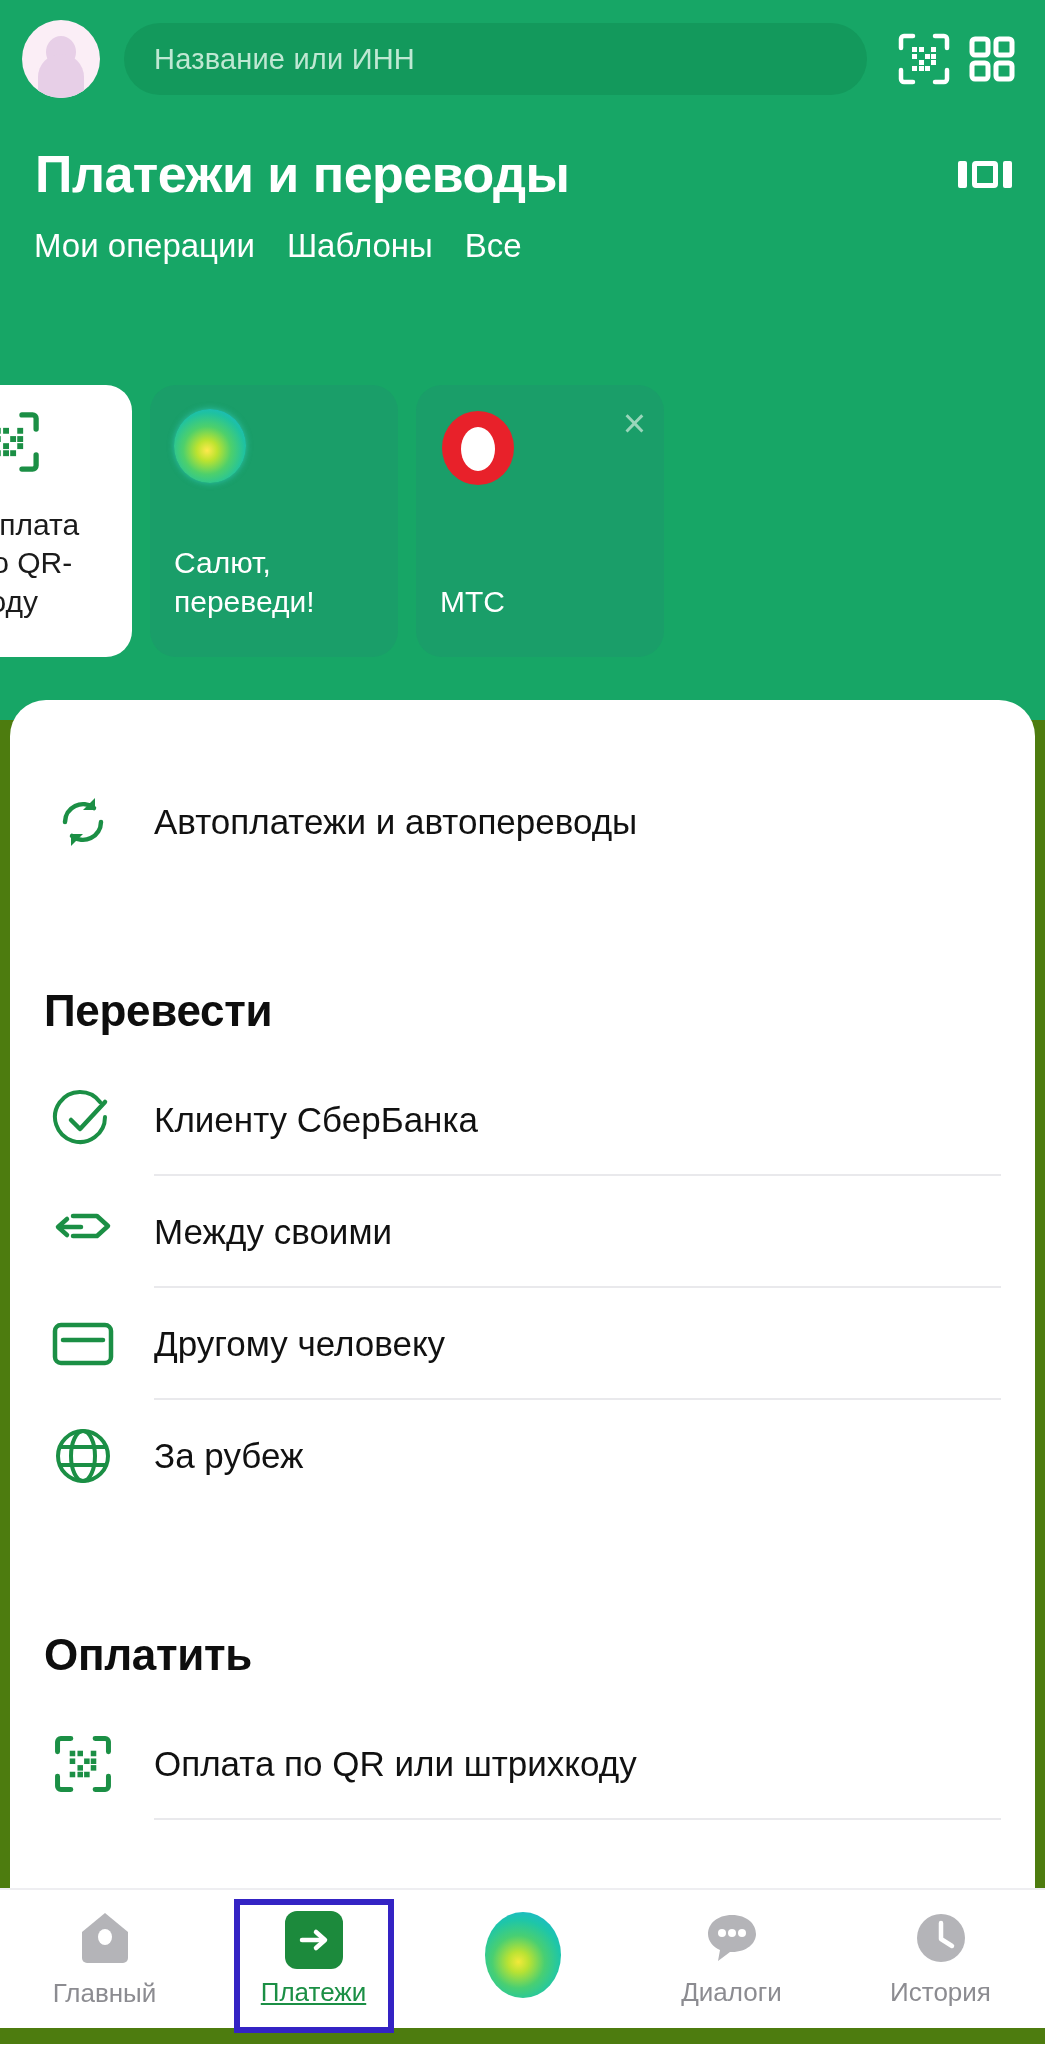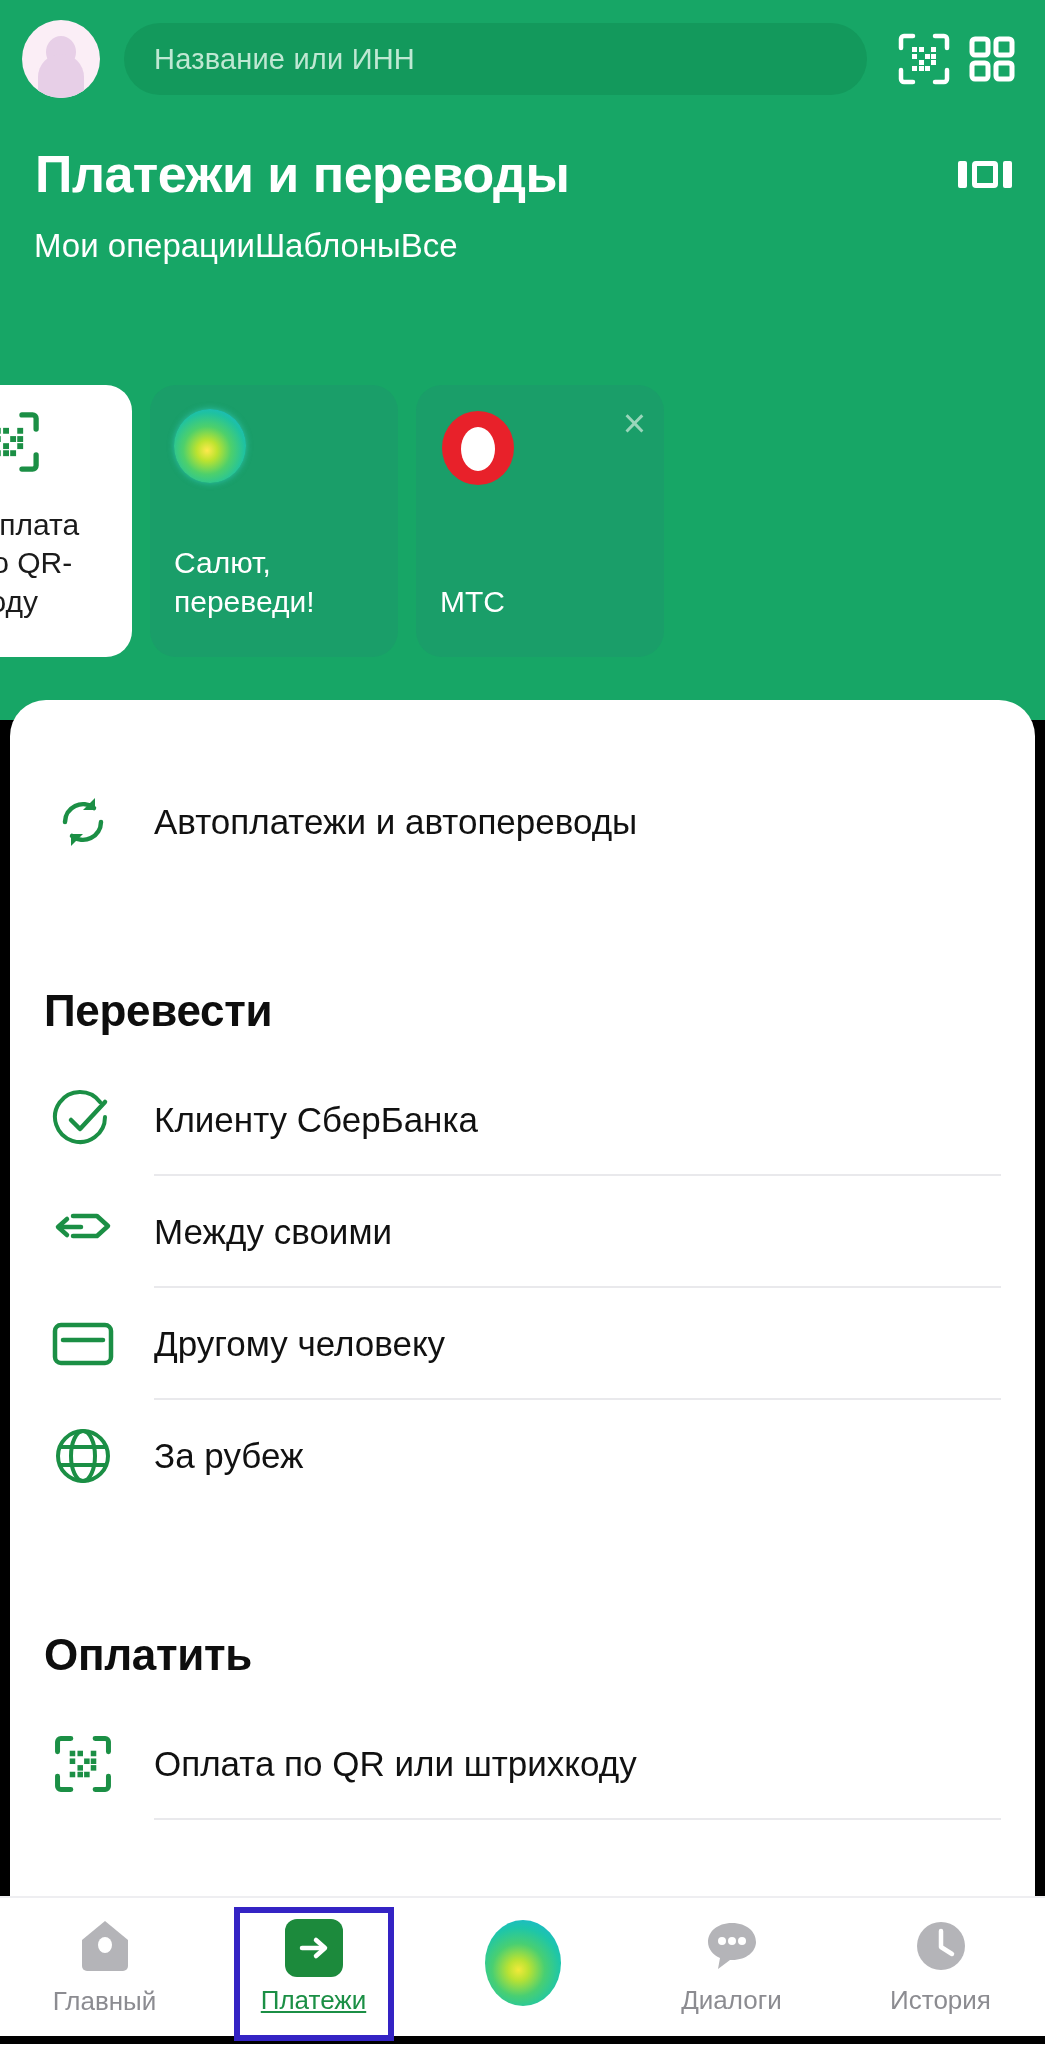--- a/index.html
+++ b/index.html
@@ -7,21 +7,21 @@
     width: 1045px;
     height: 2048px;
     background: #ffffff;
     font-family: "Liberation Sans", sans-serif;
     overflow: hidden;
   }
   .screen {
     position: relative;
     width: 1045px;
     height: 2044px;
-    background: #000000;
+    background: #4d7c0f;
     overflow: hidden;
   }
 
   
   .green-area {
     position: absolute;
     left: 0; top: 0;
     width: 1045px;
     height: 720px;
     background: #17a666;
@@ -121,20 +121,21 @@
 
   
   .tabs {
     position: absolute;
     left: 0; top: 215px;
     width: 1045px;
     height: 62px;
     display: flex;
     align-items: center;
     padding: 0 34px;
+    gap: 32px;
   }
   .tab {
     color: #ffffff;
     font-size: 33px;
     white-space: nowrap;
   }
 
   
   .cards {
     position: absolute;
@@ -234,21 +235,21 @@
     font-weight: bold;
     color: #0e0e0e;
     padding: 0 34px;
     letter-spacing: -.3px;
     margin-top: 34px;
   }
 
   
   .bottomnav {
     position: absolute;
-    left: 0; bottom: 8px;
+    left: 0; bottom: 16px;
     width: 1045px;
     height: 140px;
     background: #ffffff;
     border-top: 2px solid #eeeef1;
     display: flex;
     align-items: center;
     text-align: right;
   }
   .navitem {
     flex: 1 1 0;

